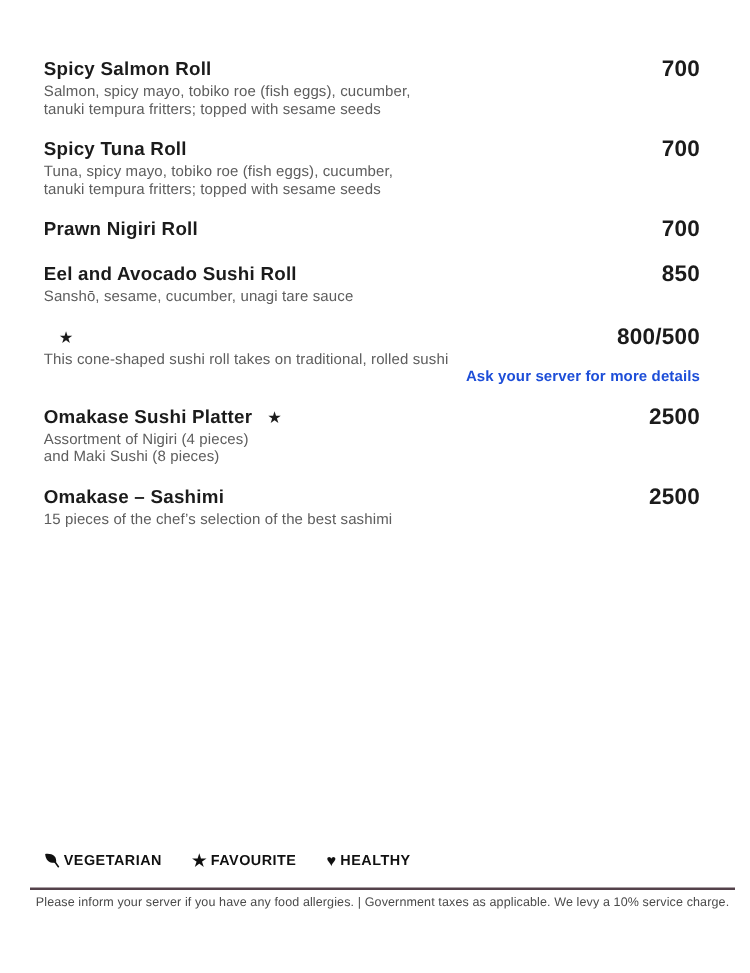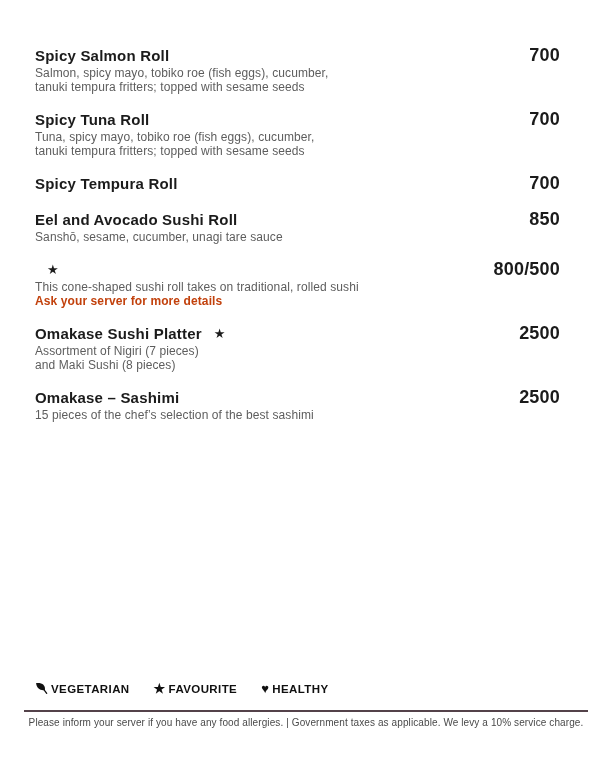--- a/index.html
+++ b/index.html
@@ -8,21 +8,21 @@
     font-family:"Liberation Sans", sans-serif;
     -webkit-font-smoothing:antialiased;
   }
   .menu{position:absolute;top:45px;left:35px;right:40px;}
   .item{margin-bottom:15px;}
   .item-head{display:flex;align-items:center;}
   .item-title{font-size:15px;line-height:17px;font-weight:700;color:var(--title,#1b1b1b);letter-spacing:.2px;}
   .item-star{font-size:13px;margin-left:12px;color:var(--title,#1b1b1b);}
   .item-price{margin-left:auto;font-size:18px;font-weight:700;color:var(--price,#1b1b1b);letter-spacing:.2px;}
   .item-desc-line{font-size:12px;line-height:14px;color:var(--desc,#5d5d5d);letter-spacing:.1px;}
-  .item-note{font-size:12px;line-height:14px;font-weight:700;color:#c2410c;letter-spacing:.1px;}
+  .item-note{font-size:12px;line-height:14px;font-weight:700;color:#1d4ed8;letter-spacing:.1px;text-align:right;}
   .legend{position:absolute;top:682px;left:35px;display:flex;align-items:flex-start;gap:24px;}
   .legend-entry{display:flex;align-items:center;gap:3px;font-size:11.5px;font-weight:700;color:var(--legend,#101010);letter-spacing:.4px;}
   .legend-entry .glyph{font-size:13px;line-height:13px;}
   .leaf-wrap{display:inline-flex;width:13px;height:13px;}
   .leaf-wrap svg{width:13px;height:13px;}
   .rule{position:absolute;top:710px;left:24px;right:12px;height:2px;background:var(--rule,#54424a);}
   .footer-note{position:absolute;top:717px;left:24px;right:12px;text-align:center;font-size:10px;color:var(--footer_text,#4a4a4a);letter-spacing:.1px;}
 </style>
 </head>
 <body>
@@ -49,21 +49,21 @@
       <span class="item-price">700</span>
     </div>
     <div class="item-desc">
           <div class="item-desc-line">Tuna, spicy mayo, tobiko roe (fish eggs), cucumber,</div>
           <div class="item-desc-line">tanuki tempura fritters; topped with sesame seeds</div>
         </div>
 
   </div>
       <div class="item">
     <div class="item-head">
-      <span class="item-title">Spicy Tempura Roll</span>
+      <span class="item-title">Prawn Nigiri Roll</span>
 
       <span class="item-price">700</span>
     </div>
     <div class="item-desc">
         </div>
 
   </div>
       <div class="item">
     <div class="item-head">
       <span class="item-title">Eel and Avocado Sushi Roll</span>
@@ -85,21 +85,21 @@
         </div>
     <div class="item-note">Ask your server for more details</div>
   </div>
       <div class="item">
     <div class="item-head">
       <span class="item-title">Omakase Sushi Platter</span>
       <span class="item-star">★</span>
       <span class="item-price">2500</span>
     </div>
     <div class="item-desc">
-          <div class="item-desc-line">Assortment of Nigiri (7 pieces)</div>
+          <div class="item-desc-line">Assortment of Nigiri (4 pieces)</div>
           <div class="item-desc-line">and Maki Sushi (8 pieces)</div>
         </div>
 
   </div>
       <div class="item">
     <div class="item-head">
       <span class="item-title">Omakase – Sashimi</span>
 
       <span class="item-price">2500</span>
     </div>

